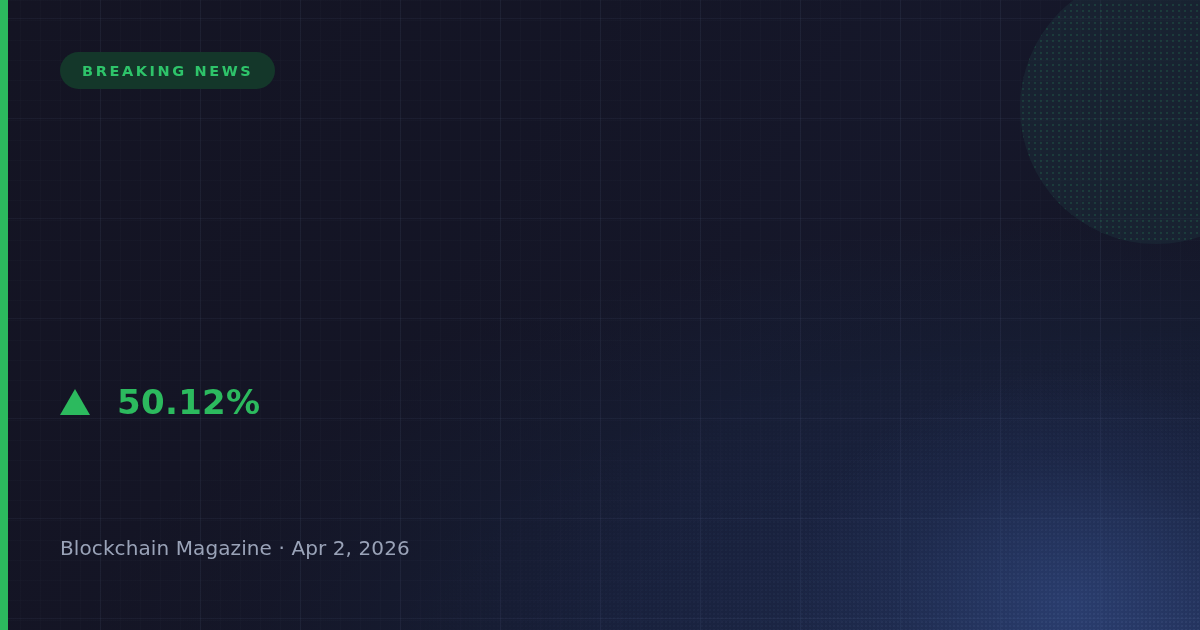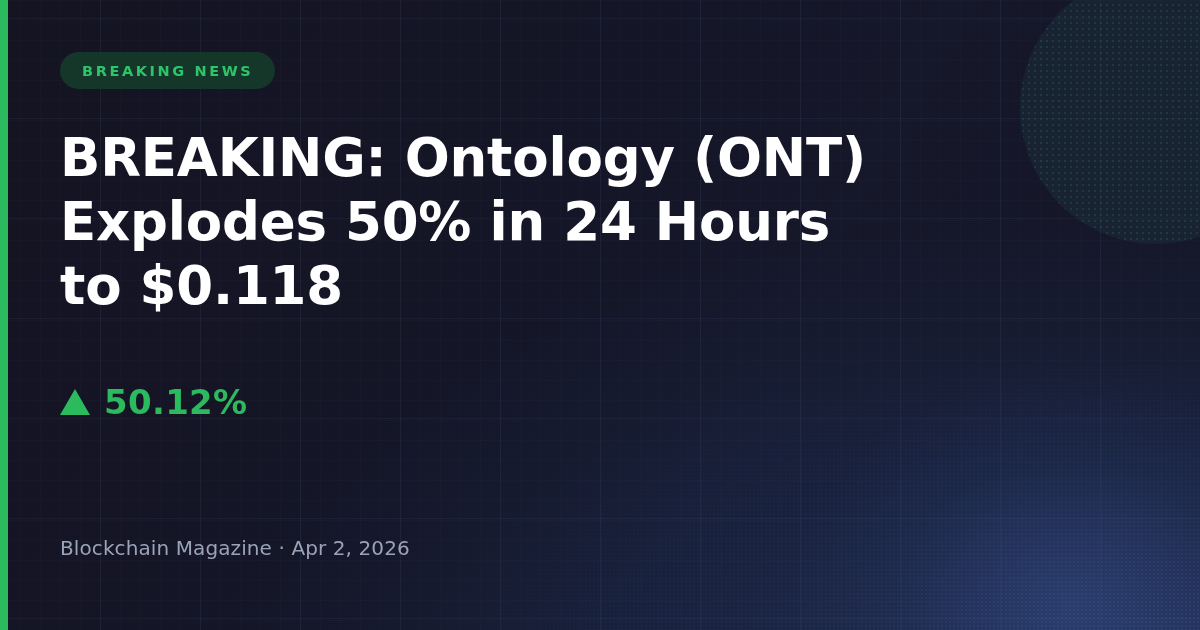--- a/index.html
+++ b/index.html
@@ -138,21 +138,21 @@
     line-height: 64px;
     letter-spacing: -0.2px;
   }
 
   .change {
     position: absolute;
     top: 382px;
     left: 0;
     display: flex;
     align-items: center;
-    gap: 14px;
+    gap: 27px;
     color: #2cba5e;
     font-size: 34px;
     font-weight: bold;
     letter-spacing: 0.3px;
   }
 
   .tri {
     display: block;
     width: 0;
     height: 0;
@@ -184,21 +184,20 @@
   <div class="deco-circle"></div>
 
   <div class="accent-bar"></div>
 
   <div class="content">
 
     <div class="badge">
       <span>BREAKING NEWS</span>
     </div>
 
-    <h1 class="headline">BREAKING: Ontology (ONT) Explodes 50% in 24 Hours to $0.118</h1>
 
     <div class="change">
       <span class="tri"></span>
       <span>50.12%</span>
     </div>
 
     <div class="footer">Blockchain Magazine · Apr 2, 2026</div>
 
   </div>
 </div>

